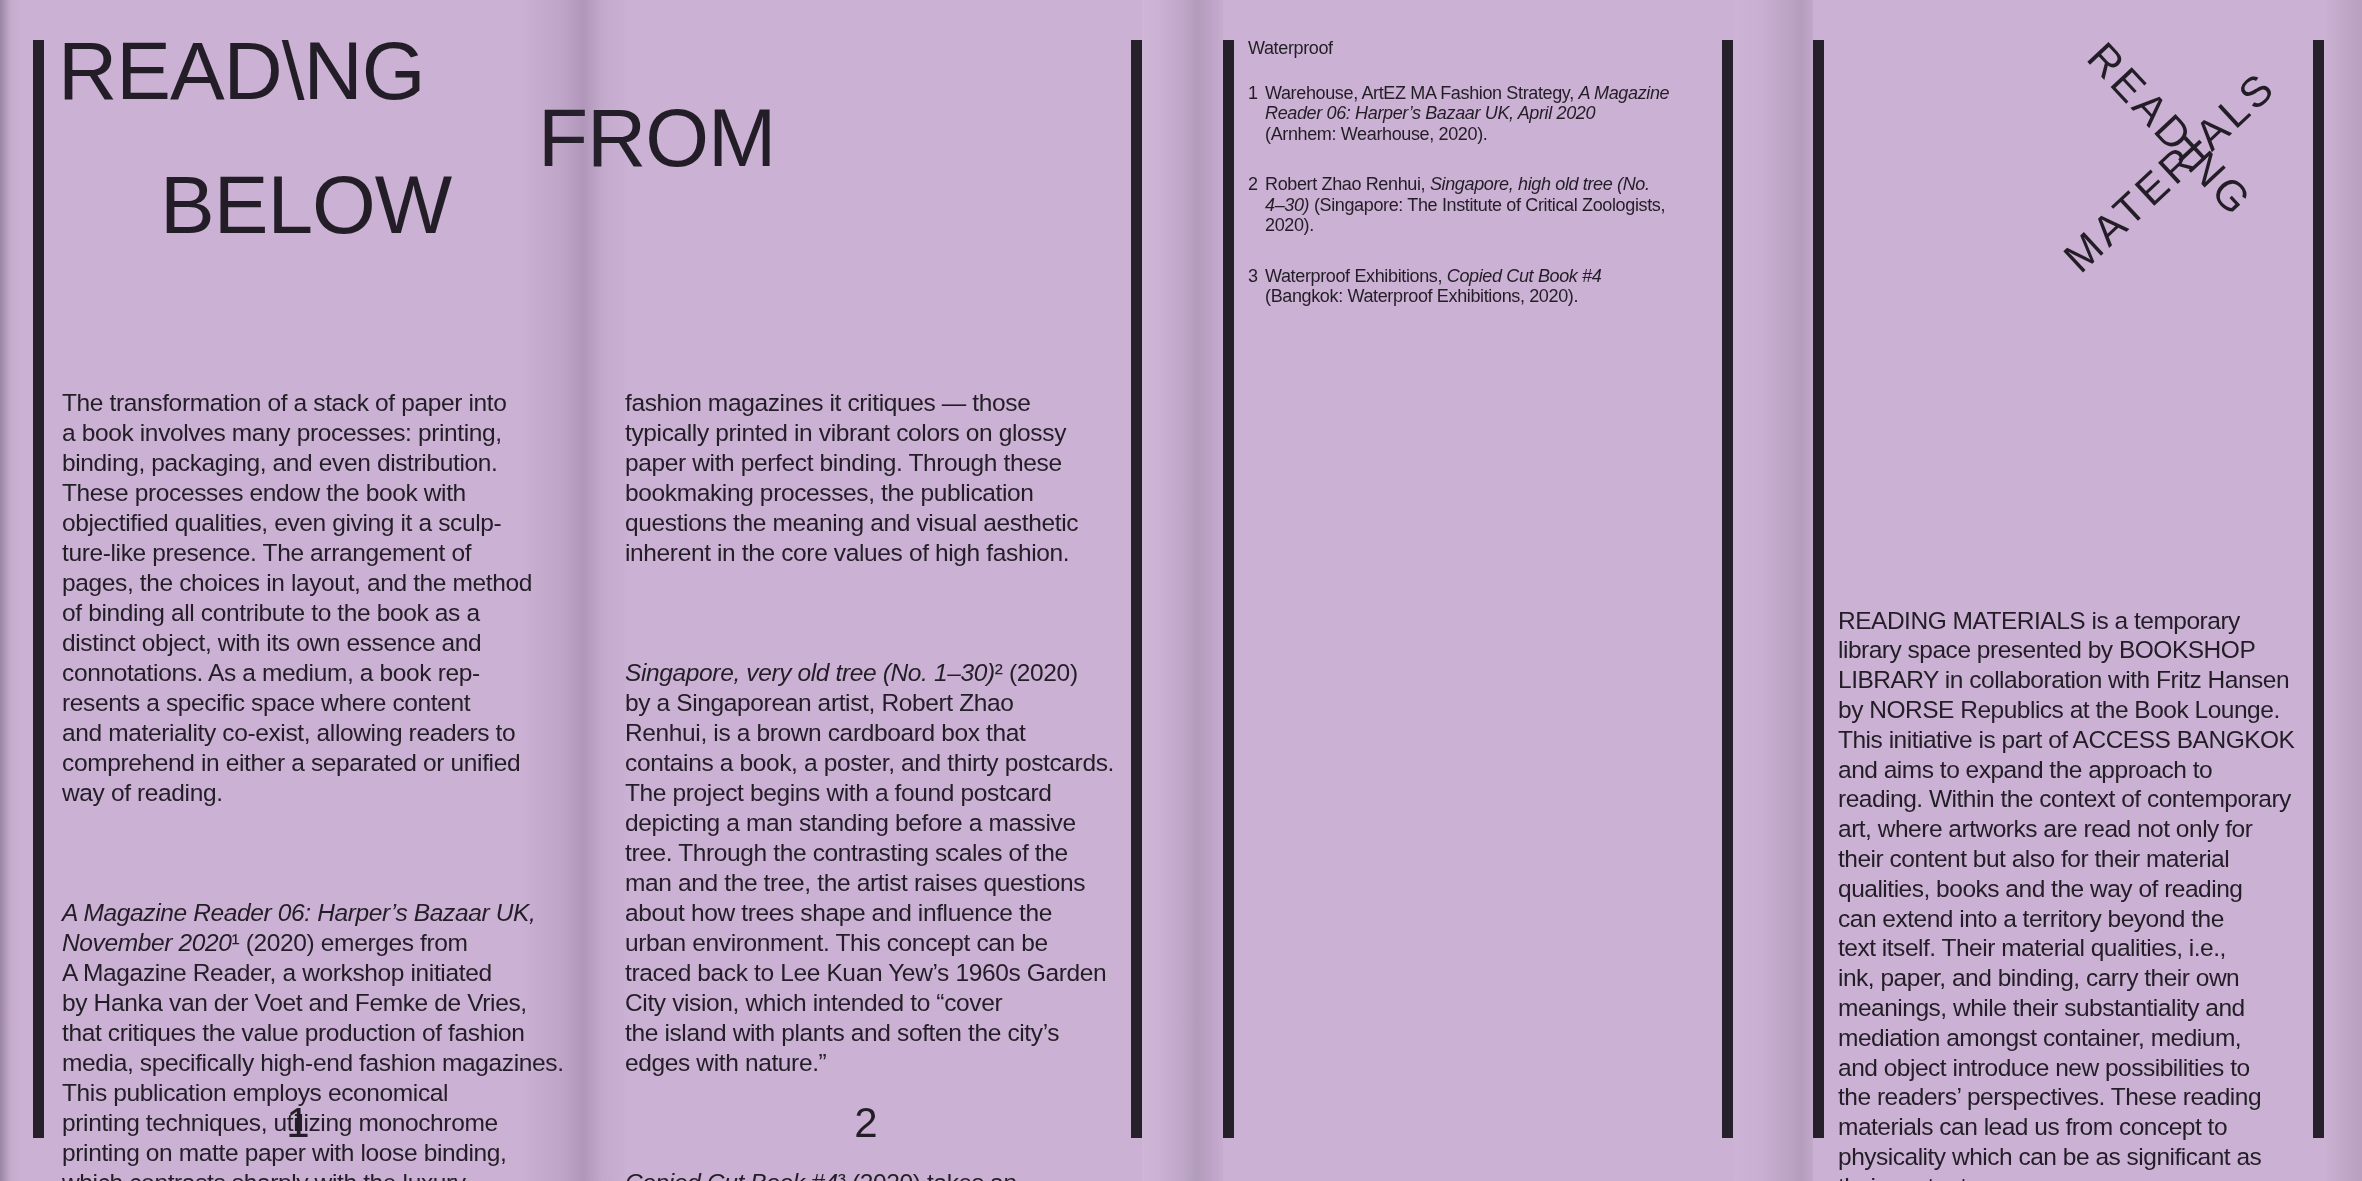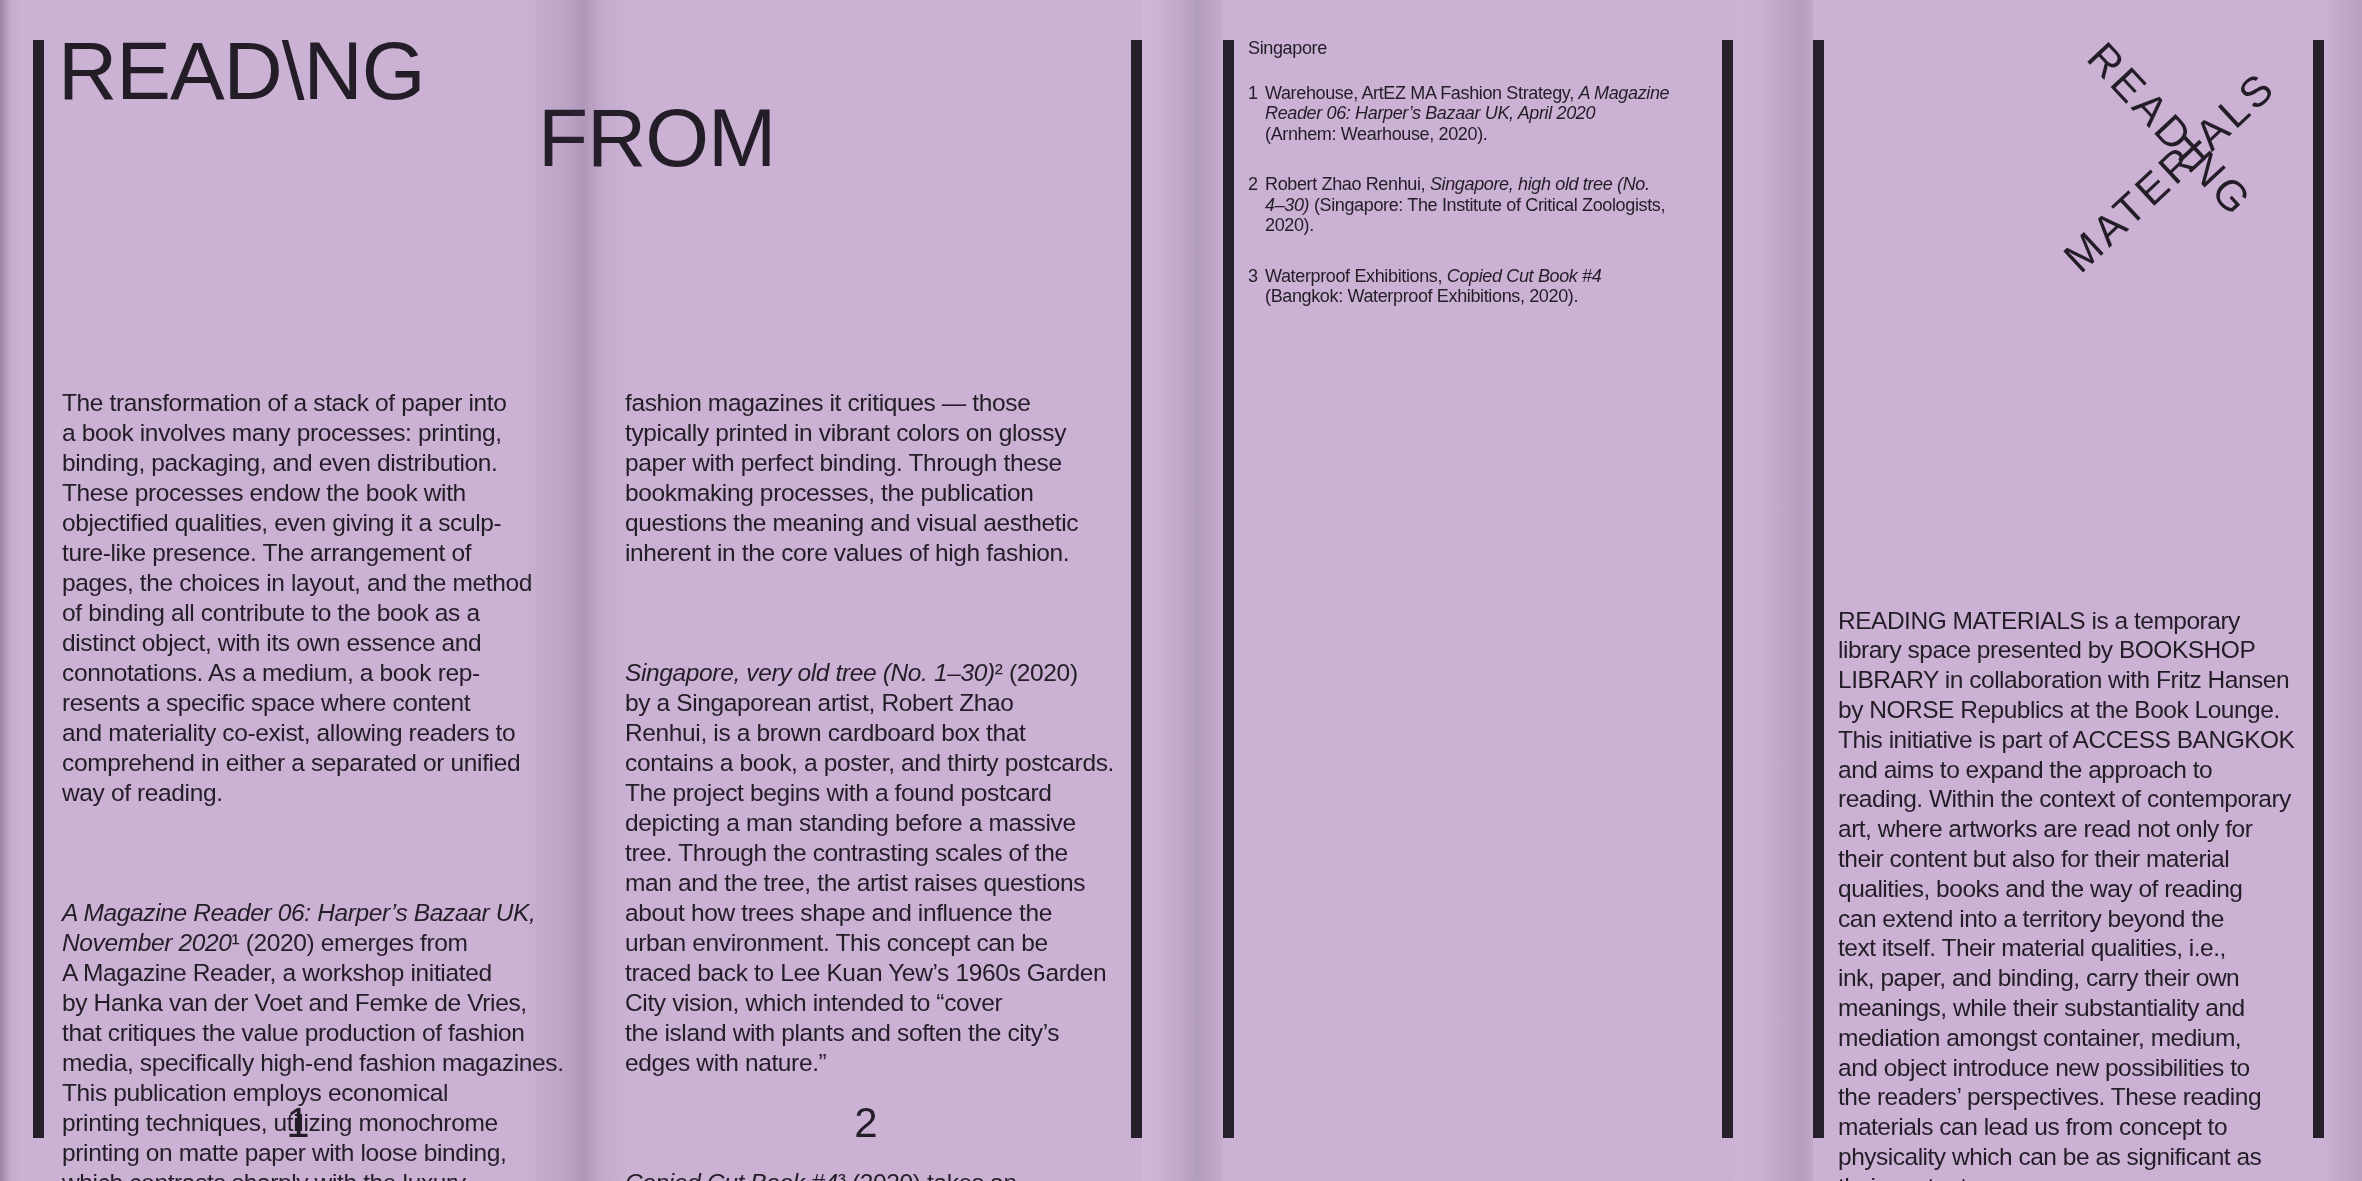--- a/index.html
+++ b/index.html
@@ -58,36 +58,37 @@
 
   <div class="bar bar1"></div>
   <div class="bar bar2"></div>
   <div class="bar bar3"></div>
   <div class="bar bar4"></div>
   <div class="bar bar5"></div>
   <div class="bar bar6"></div>
 
   <div class="display title-reading">READ\NG</div>
   <div class="display title-from">FROM</div>
+  <div class="display title-below">BELOW</div>
 
   <div class="body-text col1">
     <div class="para">The transformation of a stack of paper into<br>a book involves many processes: printing,<br>binding, packaging, and even distribution.<br>These processes endow the book with<br>objectified qualities, even giving it a sculp-<br>ture-like presence. The arrangement of<br>pages, the choices in layout, and the method<br>of binding all contribute to the book as a<br>distinct object, with its own essence and<br>connotations. As a medium, a book rep-<br>resents a specific space where content<br>and materiality co-exist, allowing readers to<br>comprehend in either a separated or unified<br>way of reading.</div>
     <div class="para"><i>A Magazine Reader 06: Harper’s Bazaar UK,</i><br><i>November 2020</i>¹ (2020) emerges from<br>A Magazine Reader, a workshop initiated<br>by Hanka van der Voet and Femke de Vries,<br>that critiques the value production of fashion<br>media, specifically high-end fashion magazines.<br>This publication employs economical<br>printing techniques, utilizing monochrome<br>printing on matte paper with loose binding,<br>which contrasts sharply with the luxury</div>
   </div>
   <div class="pagenum pagenum-1">1</div>
 
   <div class="body-text col2">
     <div class="para">fashion magazines it critiques — those<br>typically printed in vibrant colors on glossy<br>paper with perfect binding. Through these<br>bookmaking processes, the publication<br>questions the meaning and visual aesthetic<br>inherent in the core values of high fashion.</div>
     <div class="para"><i>Singapore, very old tree (No. 1–30)</i>² (2020)<br>by a Singaporean artist, Robert Zhao<br>Renhui, is a brown cardboard box that<br>contains a book, a poster, and thirty postcards.<br>The project begins with a found postcard<br>depicting a man standing before a massive<br>tree. Through the contrasting scales of the<br>man and the tree, the artist raises questions<br>about how trees shape and influence the<br>urban environment. This concept can be<br>traced back to Lee Kuan Yew’s 1960s Garden<br>City vision, which intended to “cover<br>the island with plants and soften the city’s<br>edges with nature.”</div>
     <div class="para"><i>Copied Cut Book #4</i>³ (2020) takes an<br>unconventional approach to challenging the<br>act of reading and the traditional book format.</div>
   </div>
   <div class="pagenum pagenum-2">2</div>
 
   <div class="refs">
-    <div class="refs-header">Singapore</div>
+    <div class="refs-header">Waterproof</div>
     <div class="ref">
       <div class="ref-num">1</div>
       <div class="ref-body">Warehouse, ArtEZ MA Fashion Strategy, <i>A Magazine</i><br><i>Reader 06: Harper’s Bazaar UK, April 2020</i><br>(Arnhem: Wearhouse, 2020).</div>
     </div>
     <div class="ref">
       <div class="ref-num">2</div>
       <div class="ref-body">Robert Zhao Renhui, <i>Singapore, high old tree (No.</i><br><i>4–30)</i> (Singapore: The Institute of Critical Zoologists,<br>2020).</div>
     </div>
     <div class="ref">
       <div class="ref-num">3</div>

